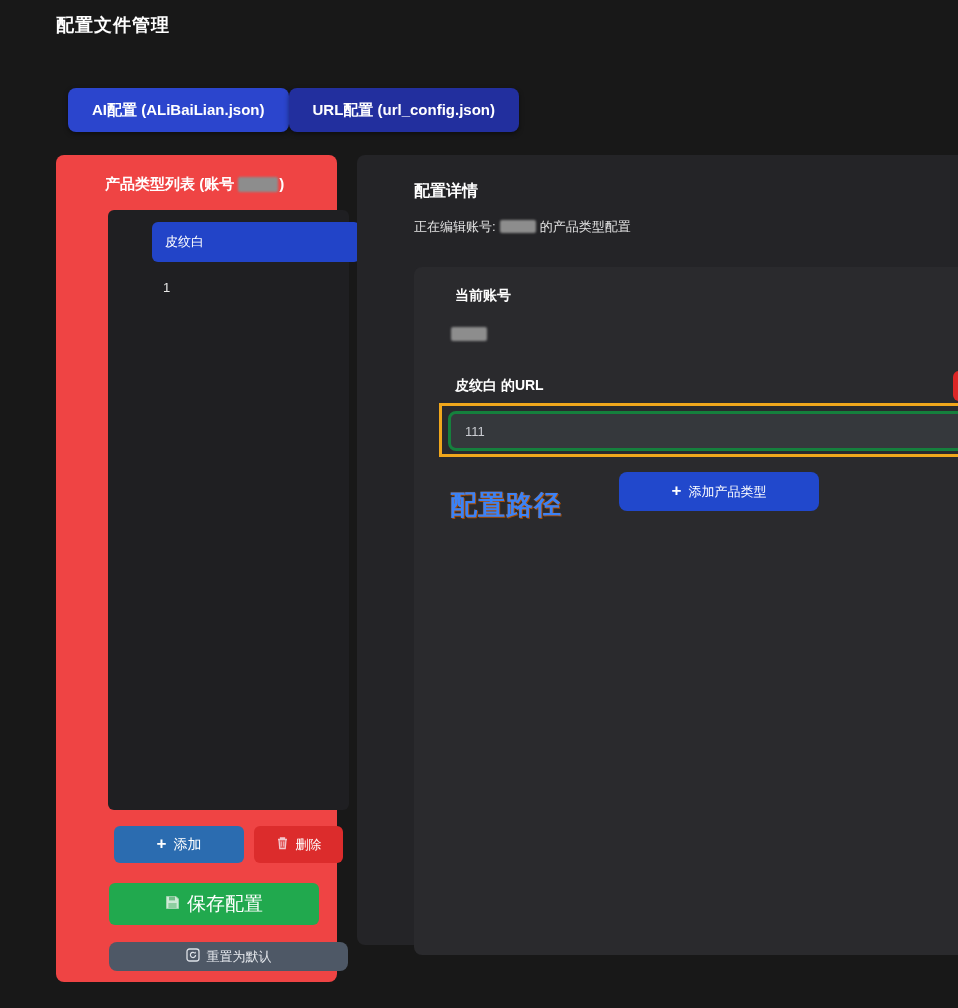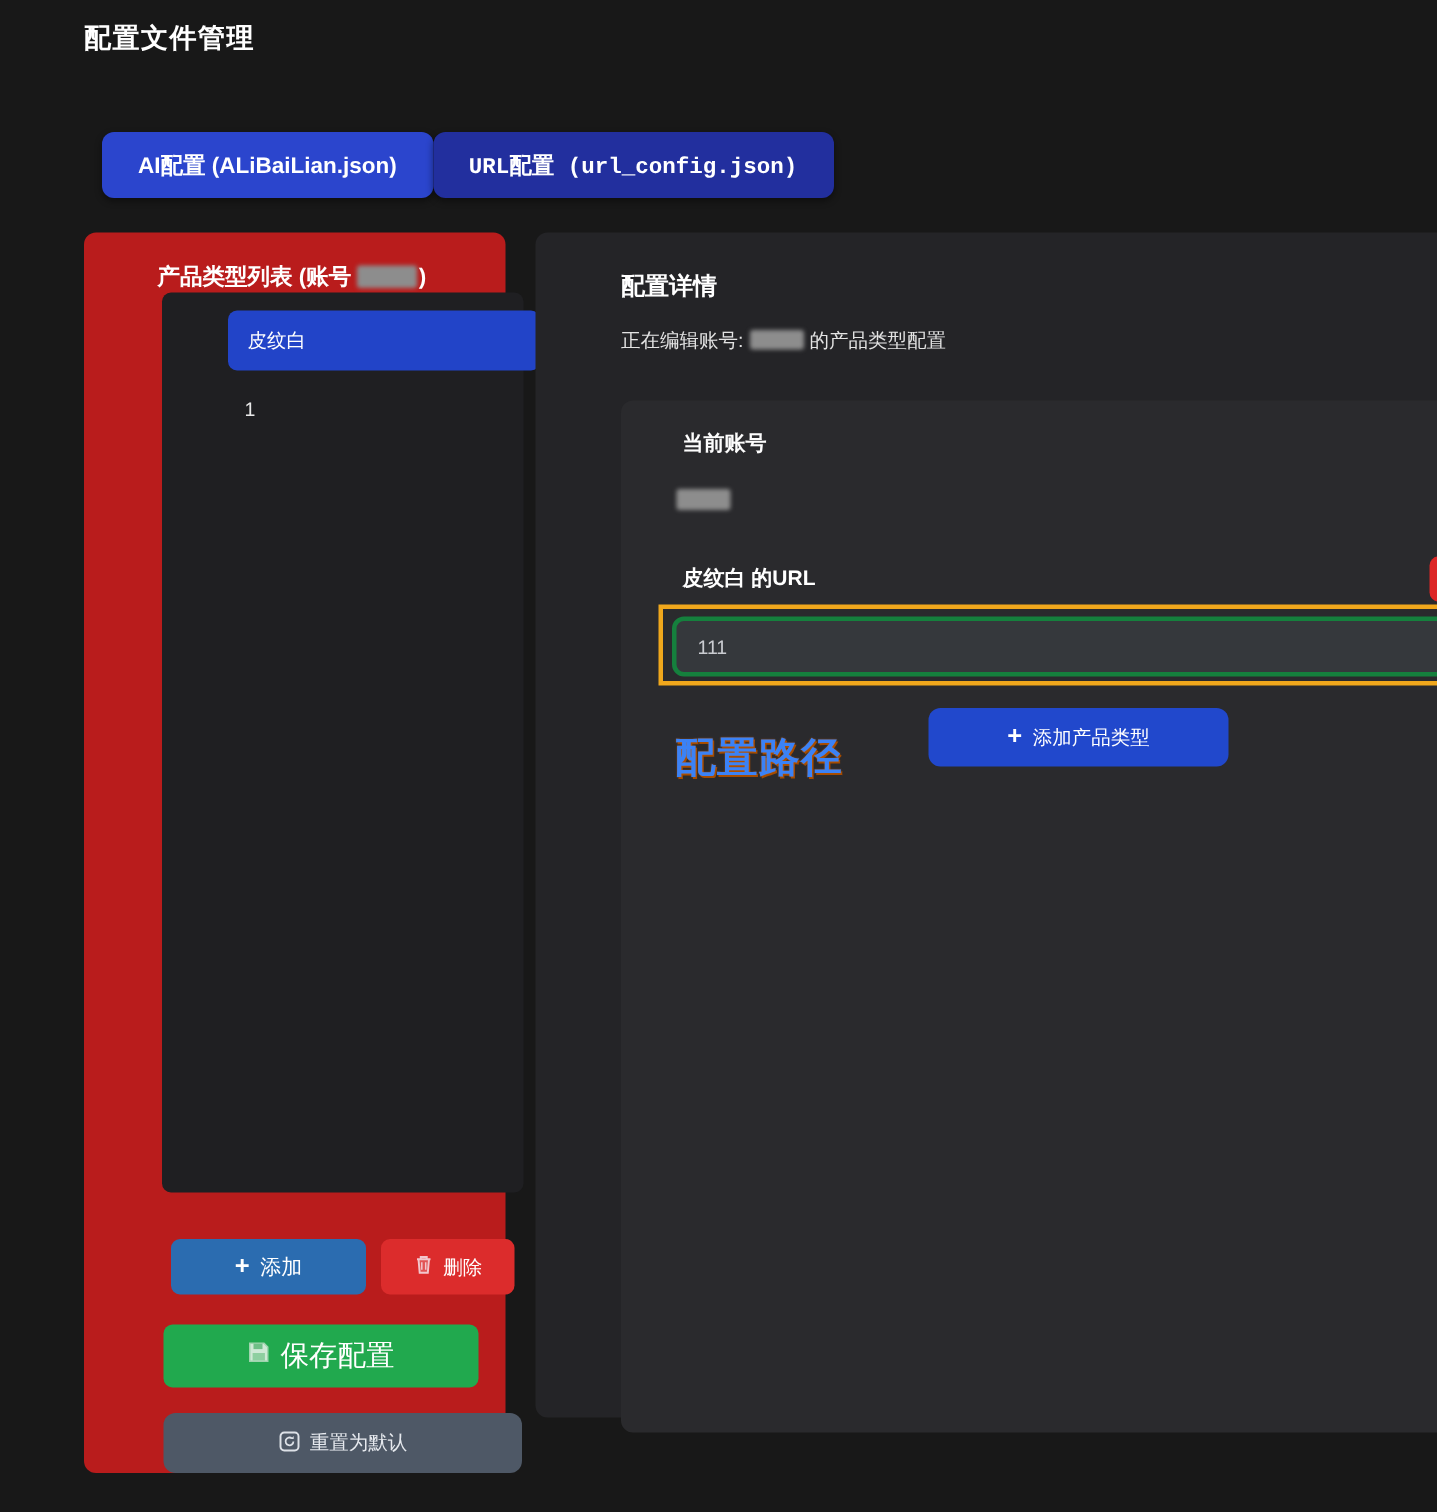--- a/index.html
+++ b/index.html
@@ -17,42 +17,42 @@
     letter-spacing: 1px; color: #ffffff;
   }
   #tab-row { left: 36px; top: 88px; display: flex; }
   .tab-btn {
     height: 44px; padding: 0 24px; border: none; border-radius: 8px;
     color: #fff; font-weight: bold; font-size: 15px; cursor: pointer;
     font-family: inherit; display: flex; align-items: center;
     box-shadow: 0 2px 5px rgba(0,0,0,.45);
   }
   #tab-ai  { background: #2b45cd; }
-  #tab-url { background: #222f9e; font-family: Liberation Mono, monospace; }
+  #tab-url { background: #222f9e; }
 
   
   #left-panel {
     left: 24px; top: 155px; width: 281px; height: 827px;
-    background: #b91c1c; border-radius: 8px;
+    background: #ef4444; border-radius: 8px;
   }
   #right-panel {
     left: 325px; top: 155px; width: 608px; height: 790px;
     background: #242427; border-radius: 8px;
   }
 
   
   #left-title { left: 17px; top: 20px; font-size: 15px; font-weight: bold; white-space: nowrap; }
   .redacted {
     display: inline-block; background: #8d8d8d; border-radius: 2px;
     filter: blur(1.3px); vertical-align: middle; margin: 0 1px 2px 4px;
   }
   #left-title .redacted { width: 40px; height: 15px; }
 
   #type-list {
-    left: 20px; top: 40px; width: 241px; height: 600px;
+    left: 20px; top: 55px; width: 241px; height: 600px;
     background: #1f1f22; border-radius: 6px;
   }
   #list-item-selected {
     left: 12px; top: 12px; width: 208px; height: 40px;
     background: #2244c8; border-radius: 6px;
     display: flex; align-items: center; padding-left: 13px;
     font-size: 13px; color: #fff; cursor: pointer;
   }
   #list-item-plain {
     left: 12px; top: 62px; width: 208px; height: 30px;
@@ -65,21 +65,21 @@
   }
 
   .btn {
     border: none; border-radius: 6px; color: #fff; cursor: pointer;
     font-family: inherit; display: flex; align-items: center; justify-content: center;
     gap: 7px; font-size: 13px;
   }
   #add-btn    { left: 26px;  top: 671px; width: 130px; height: 37px; background: #2b6cb0; font-size: 14px; }
   #delete-btn { left: 166px; top: 671px; width: 89px;  height: 37px; background: #dc2c2c; }
   #save-btn   { left: 21px;  top: 728px; width: 210px; height: 42px; background: #21a94e; font-size: 19px; border-radius: 6px; justify-content: center; }
-  #reset-btn  { left: 21px;  top: 787px; width: 239px; height: 40px; background: #4e5866; border-radius: 8px; color: #e6e9ee; }
+  #reset-btn  { left: 21px;  top: 787px; width: 239px; height: 29px; background: #4e5866; border-radius: 8px; color: #e6e9ee; }
 
   .plus-glyph { font-size: 17px; font-weight: bold; line-height: 1; position: relative; top: -1px; }
   .icon-svg { display: inline-block; }
 
   
   #detail-title { left: 25px; top: 26px; font-size: 16px; font-weight: bold; }
   #editing-line { left: 25px; top: 63px; font-size: 13px; color: #e3e3e3; white-space: nowrap; }
   #editing-line .redacted { width: 36px; height: 13px; margin: 0 4px 2px 4px; }
 
   #detail-card {

